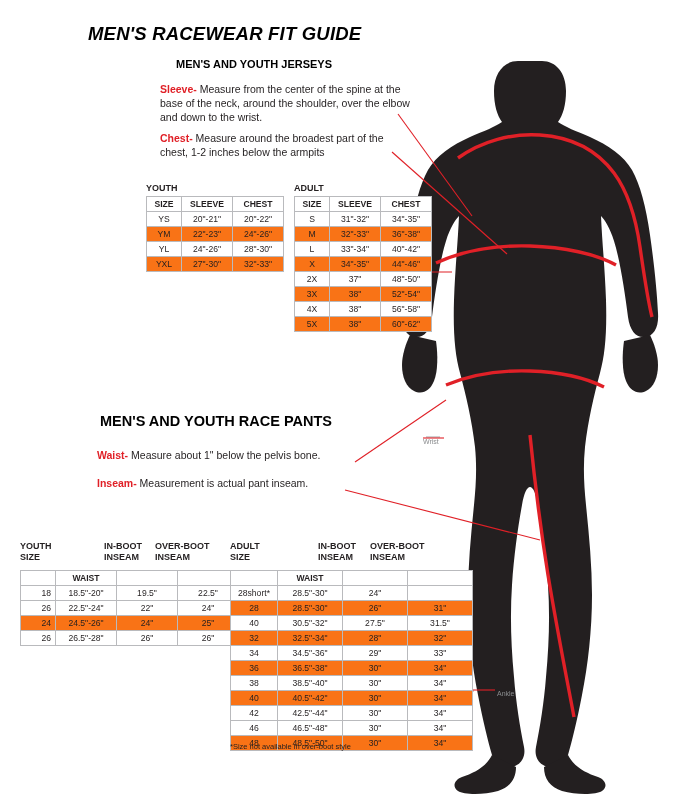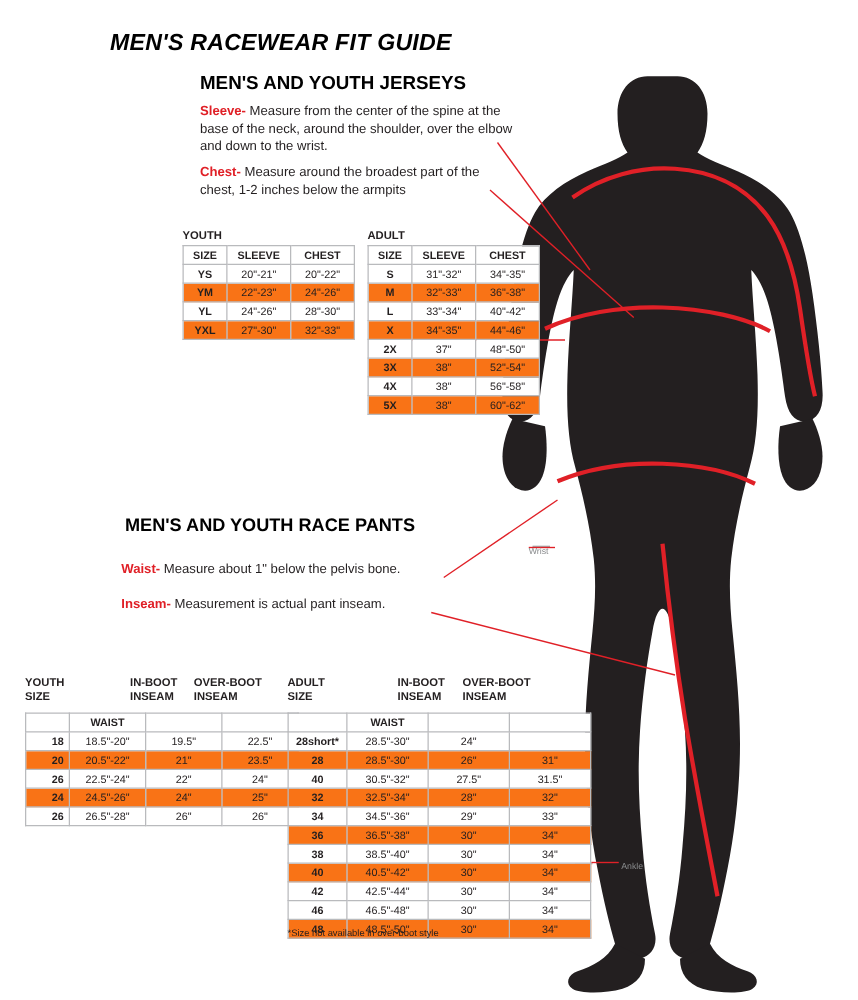--- a/index.html
+++ b/index.html
@@ -28,23 +28,23 @@
     top: 23px;
     font-size: 18.5px;
     font-weight: bold;
     font-style: italic;
     letter-spacing: 0.2px;
     color: #000;
     white-space: nowrap;
   }
   #jersey-section-title {
     position: absolute;
-    left: 160px;
+    left: 176px;
     top: 58px;
-    font-size: 15px;
+    font-size: 11px;
     font-weight: bold;
     color: #000;
     white-space: nowrap;
   }
   #pants-section-title {
     position: absolute;
     left: 100px;
     top: 413px;
     font-size: 14.5px;
     font-weight: bold;
@@ -78,21 +78,21 @@
     border: 1px solid #b9babd;
     padding: 1px 4px;
     height: 12px;
     white-space: nowrap;
     font-weight: normal;
     text-align: center;
     color: #231f20;
     background: #ffffff;
   }
   .tbl tr.shade td { background: #f97316; }
-  .tbl td.lbl { font-weight: bold; }
+  .tbl td.lbl { font-weight: normal; }
   .grouphdr {
     position: absolute;
     font-size: 9px;
     font-weight: bold;
     color: #231f20;
     white-space: nowrap;
     line-height: 11px;
   }
   .hdr-row td { font-weight: bold; }
 
@@ -363,26 +363,20 @@
           <td>WAIST</td>
           <td></td>
           <td></td>
         </tr>
         <tr>
           <td class="lbl">18</td>
           <td>18.5"-20"</td>
           <td>19.5"</td>
           <td>22.5"</td>
         </tr>
-        <tr class="shade">
-          <td class="lbl">20</td>
-          <td>20.5"-22"</td>
-          <td>21"</td>
-          <td>23.5"</td>
-        </tr>
         <tr>
           <td class="lbl">26</td>
           <td>22.5"-24"</td>
           <td>22"</td>
           <td>24"</td>
         </tr>
         <tr class="shade">
           <td class="lbl">24</td>
           <td>24.5"-26"</td>
           <td>24"</td>

